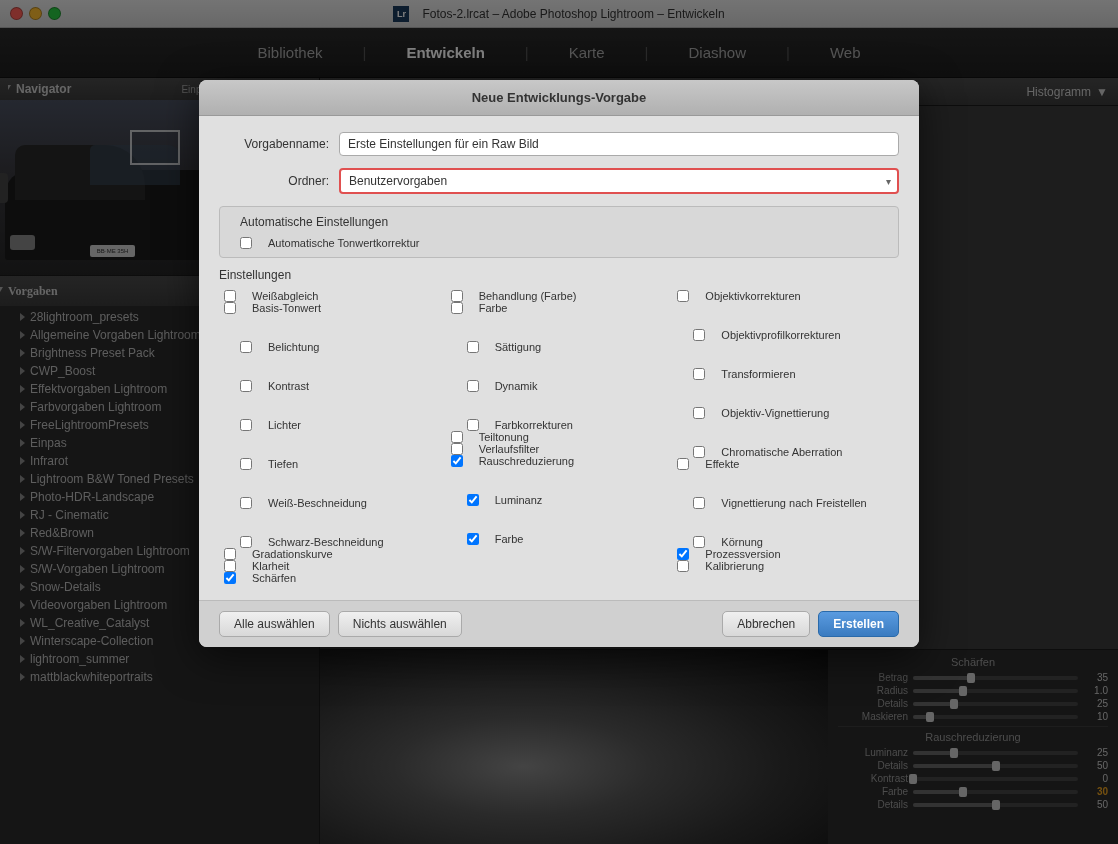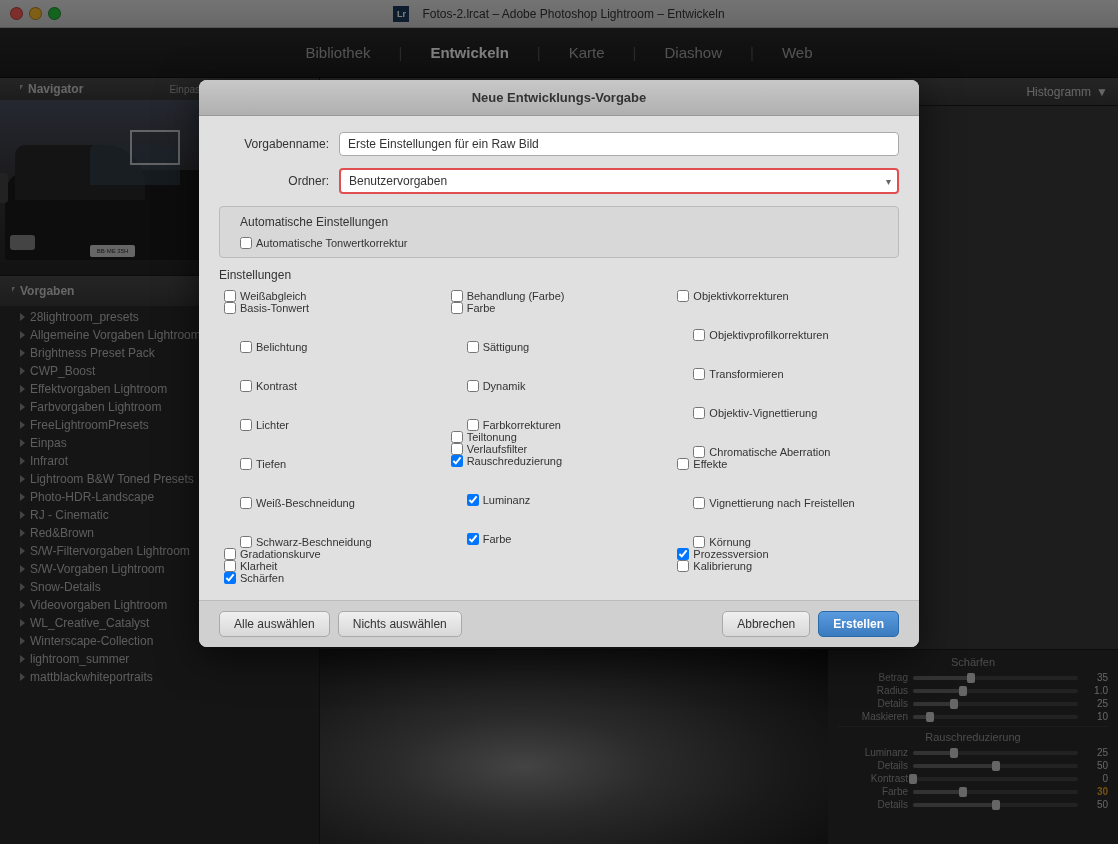--- a/index.html
+++ b/index.html
@@ -54,21 +54,21 @@
       justify-content: center;
     }
 
     
     .top-nav {
       background: linear-gradient(to bottom, #2a2a2a, #1e1e1e);
       height: 50px;
       display: flex;
       align-items: center;
       justify-content: center;
-      gap: 20px;
+      gap: 32px;
       border-bottom: 1px solid #111;
     }
     .nav-item {
       color: #aaa;
       font-size: 15px;
       cursor: pointer;
       padding: 4px 8px;
     }
     .nav-item.active {
       color: #fff;
@@ -94,21 +94,21 @@
       border-right: 1px solid #1a1a1a;
       overflow: hidden;
     }
 
     
     .navigator-section {
       border-bottom: 1px solid #1a1a1a;
     }
     .section-header {
       background: linear-gradient(to bottom, #4a4a4a, #3a3a3a);
-      padding: 4px 20px;
+      padding: 4px 8px;
       display: flex;
       align-items: center;
       justify-content: space-between;
       cursor: pointer;
     }
     .section-header-left {
       display: flex;
       align-items: center;
       gap: 5px;
       color: #ccc;
@@ -170,25 +170,26 @@
     .presets-section {
       flex: 1;
       overflow-y: auto;
     }
     .presets-section::-webkit-scrollbar { width: 6px; }
     .presets-section::-webkit-scrollbar-track { background: #2a2a2a; }
     .presets-section::-webkit-scrollbar-thumb { background: #555; }
 
     .presets-header {
       background: linear-gradient(to bottom, #4a4a4a, #3a3a3a);
-      padding: 4px 12px;
+      padding: 4px 0;
       display: flex;
       align-items: center;
       justify-content: space-between;
       cursor: pointer;
+      font-family: Liberation Serif, serif;
     }
     .presets-header-left {
       display: flex;
       align-items: center;
       gap: 5px;
       color: #ccc;
       font-size: 12px;
       font-weight: bold;
     }
 
@@ -421,21 +422,21 @@
 
     .modal-section-title {
       font-size: 12px;
       color: #333;
       margin-bottom: 8px;
     }
 
     .checkbox-item {
       display: flex;
       align-items: center;
-      gap: 4px;
+      gap: 16px;
       font-size: 11px;
       color: #333;
     }
     .checkbox-item input[type="checkbox"] {
       width: 12px; height: 12px;
       cursor: pointer;
     }
     .checkbox-sub {
       padding-left: 16px;
       margin-top: 27px;

